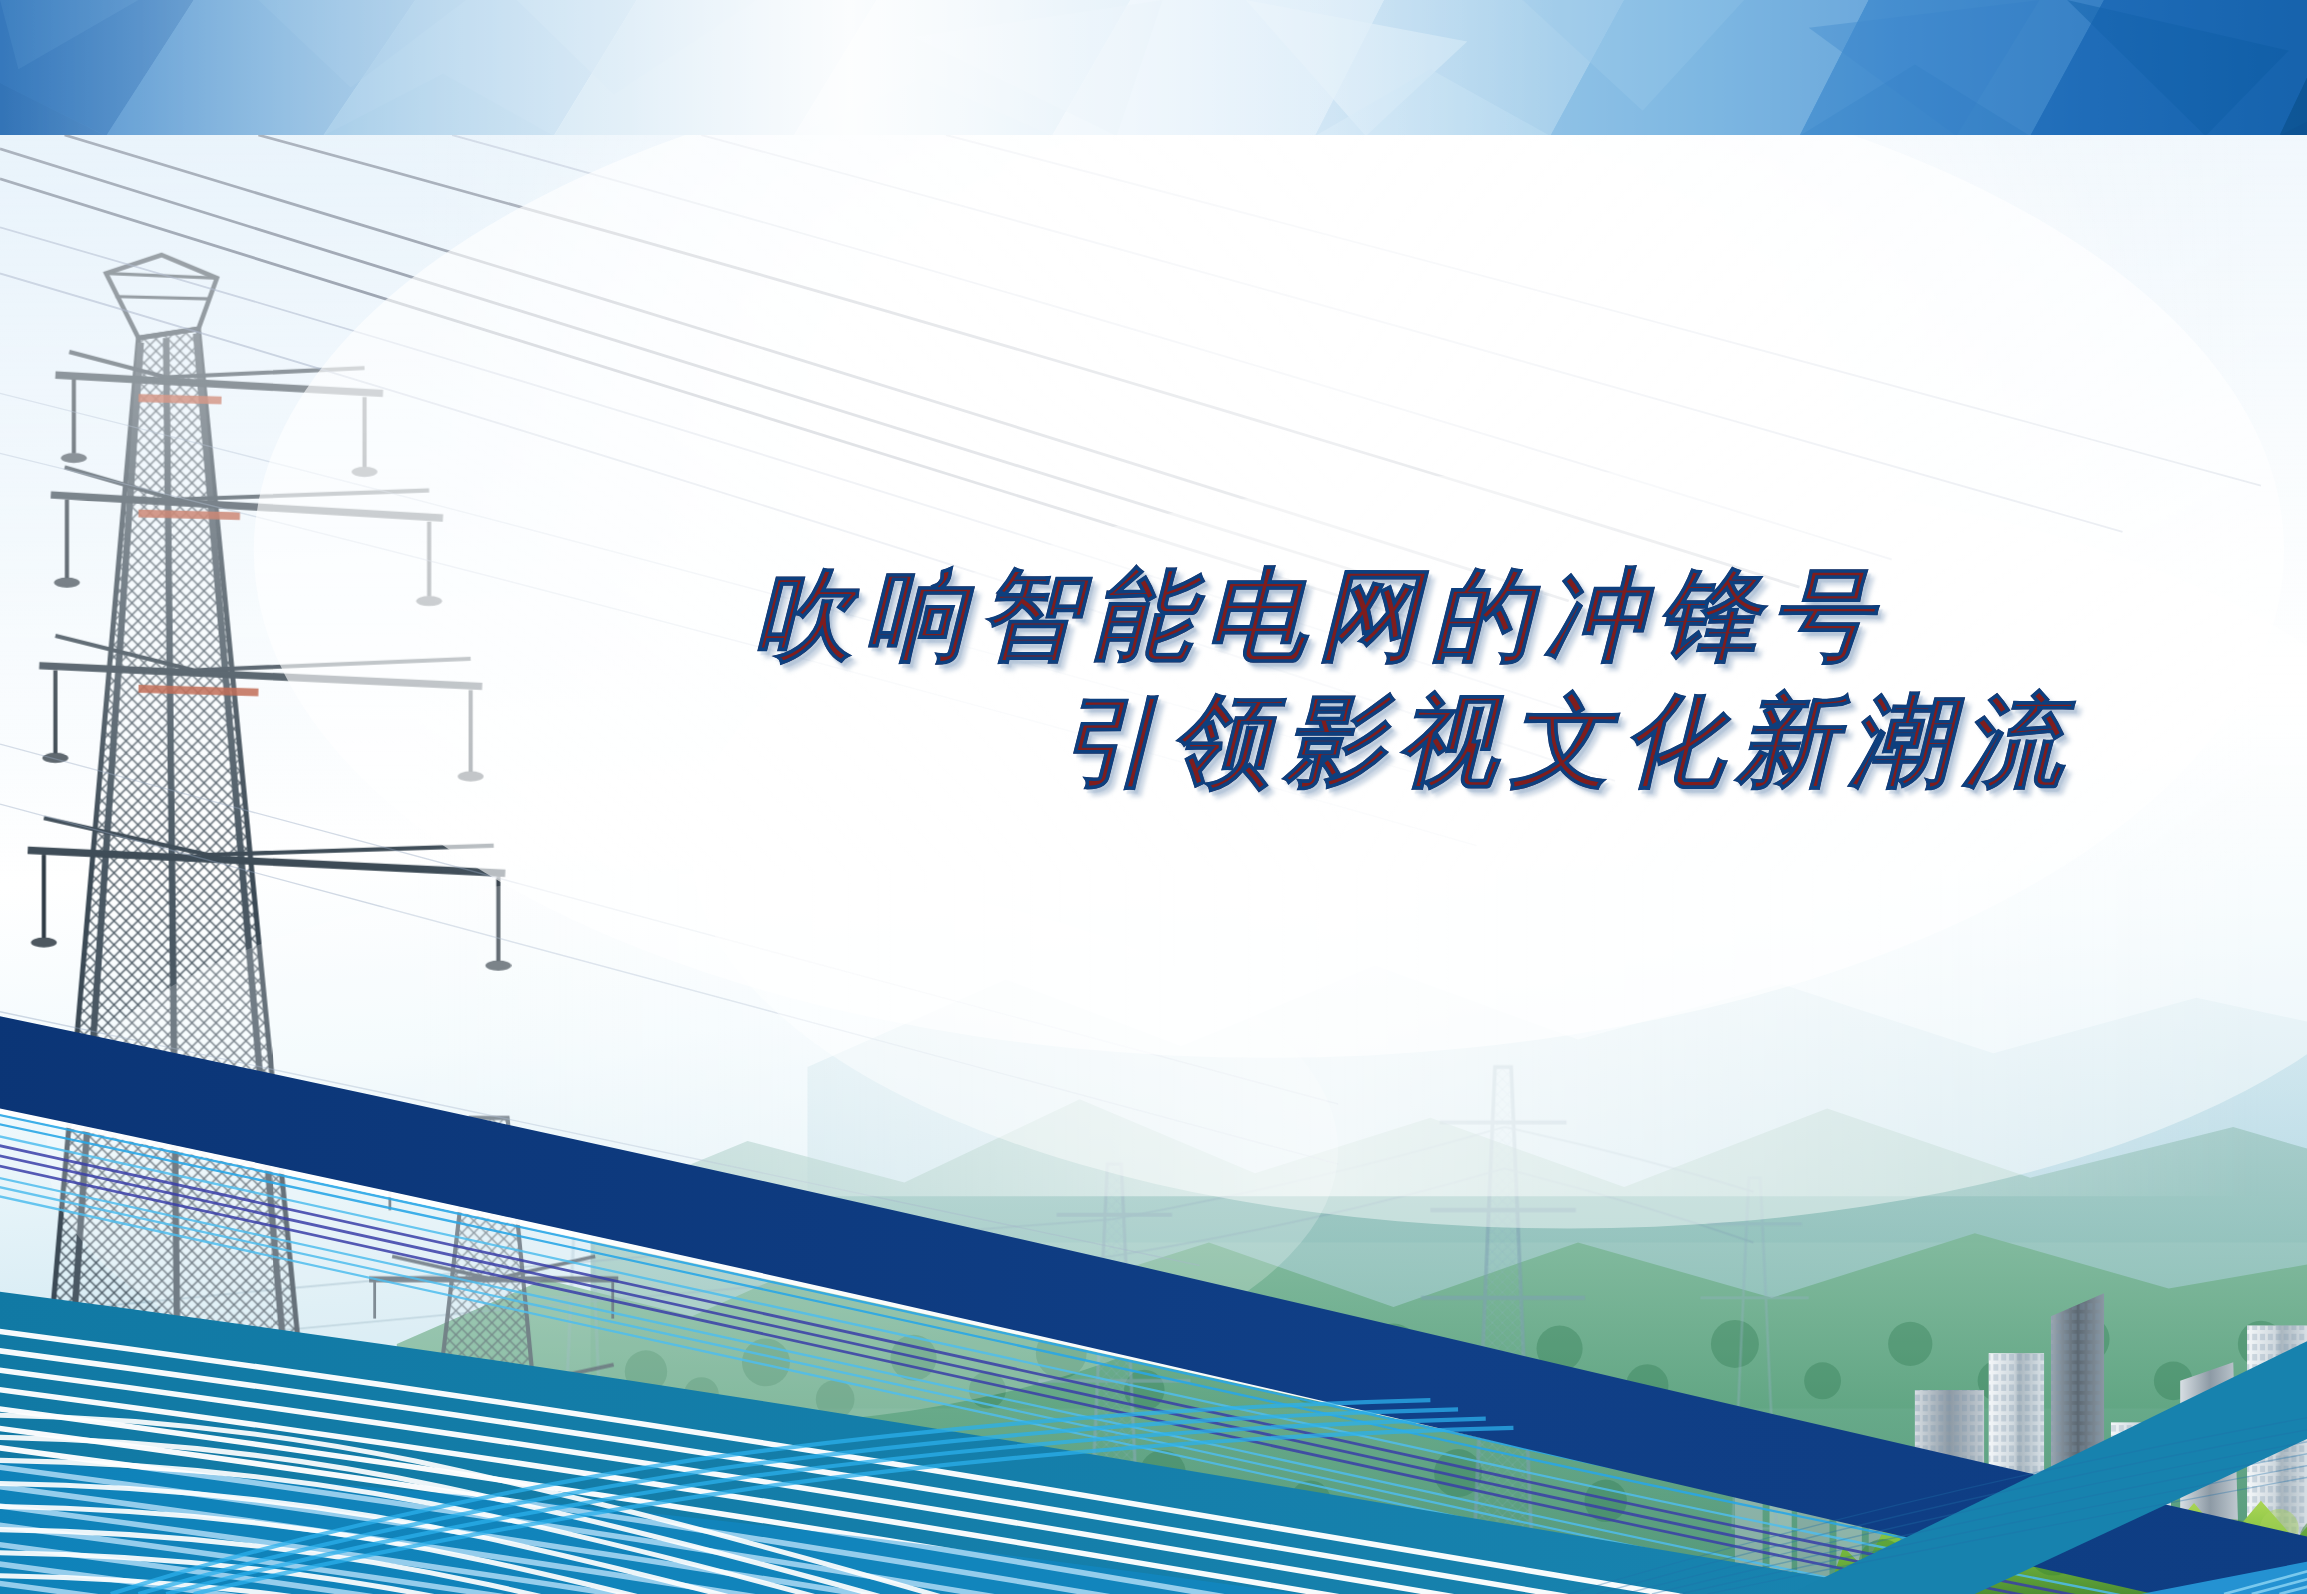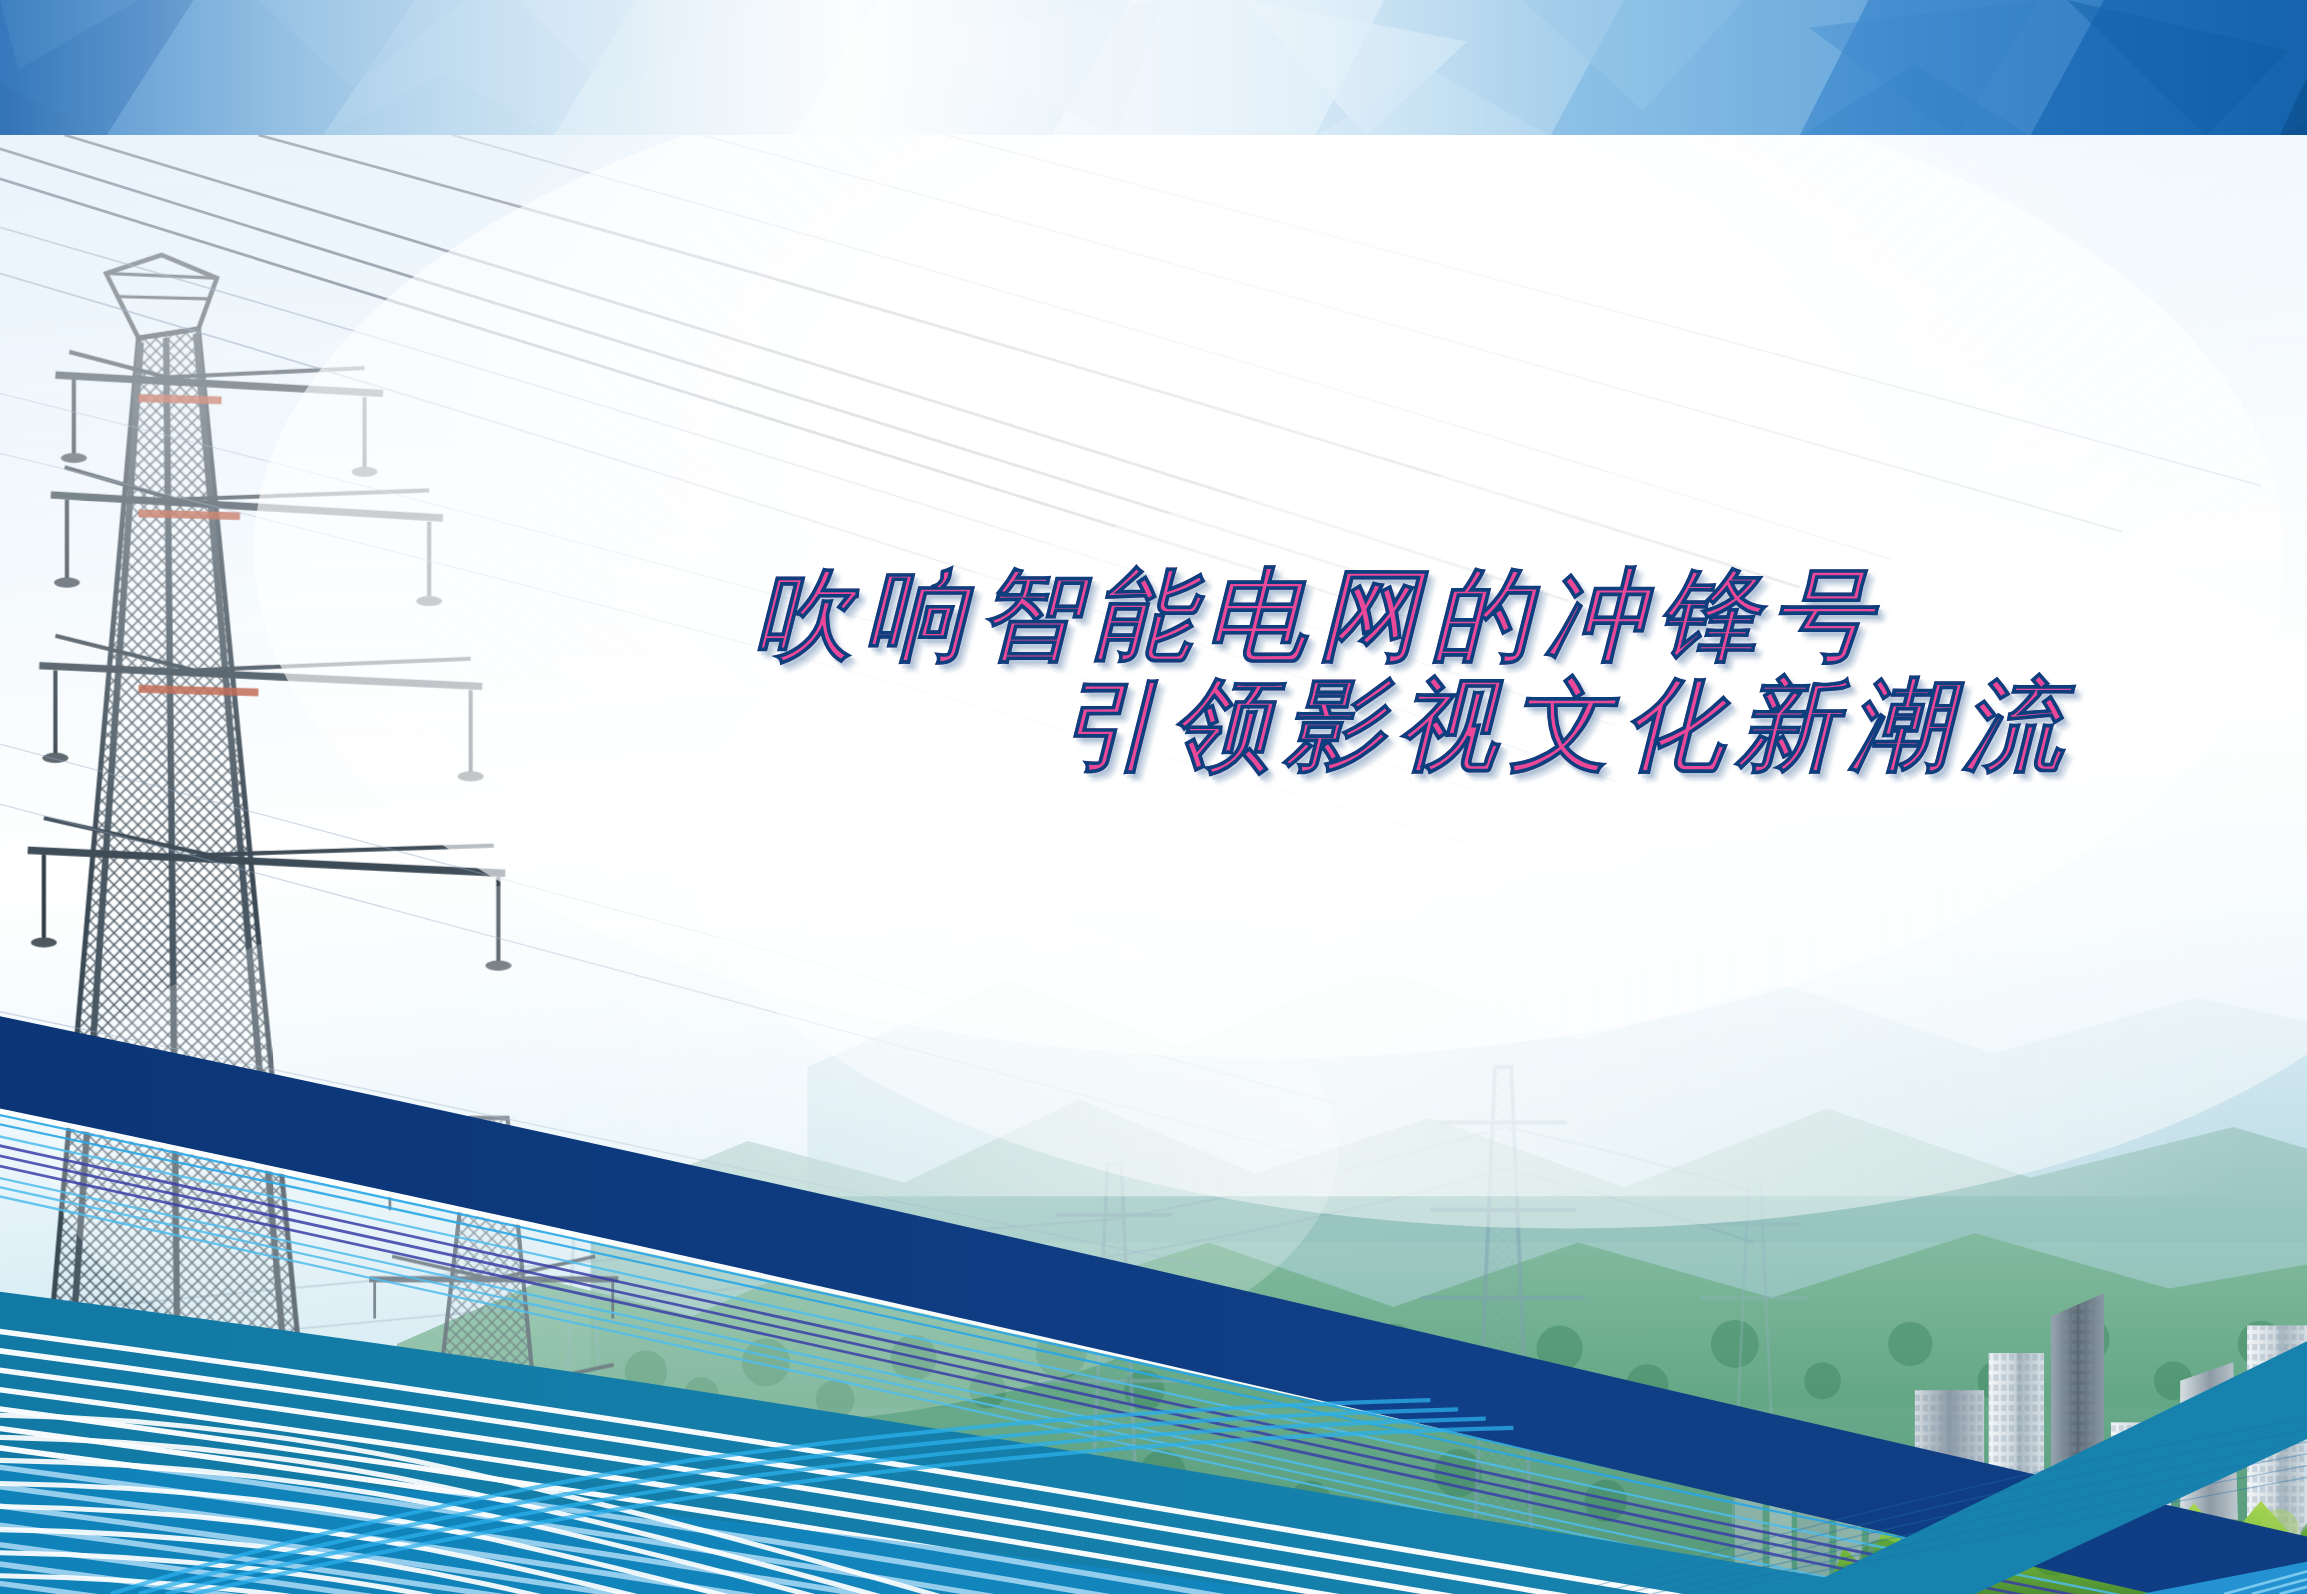--- a/index.html
+++ b/index.html
@@ -41,29 +41,29 @@
   .title-block{
     position:absolute;left:0;top:549px;width:2834px;height:258px;
     z-index:40;pointer-events:none;
   }
   .tline{
     position:absolute;
     white-space:nowrap;
     font-family:"Liberation Serif","DejaVu Serif",serif;
     font-weight:700;
     font-style:italic;
-    color:#ec4899;
+    color:#7f1d1d;
     text-shadow:
        6.5px 7.4px 4.6px rgba(120,150,185,.38),
        2.8px 3.7px 1.8px rgba(120,150,185,.28);
     letter-spacing:.12em;
     -webkit-text-stroke:0.5px #0d3f7e;
   }
   .tline.l1{left:752px;top:0px;font-size:101px;}
-  .tline.l2{left:1057px;top:110px;font-size:101px;}
+  .tline.l2{left:1057px;top:126px;font-size:101px;}
 
   
   .ribbons{
     position:absolute;left:0;bottom:0;width:2834px;height:600px;
     z-index:30;pointer-events:none;overflow:hidden;
   }
   .ribbons svg{position:absolute;left:0;top:0;width:100%;height:100%;}
 </style>
 </head>
 <body>

